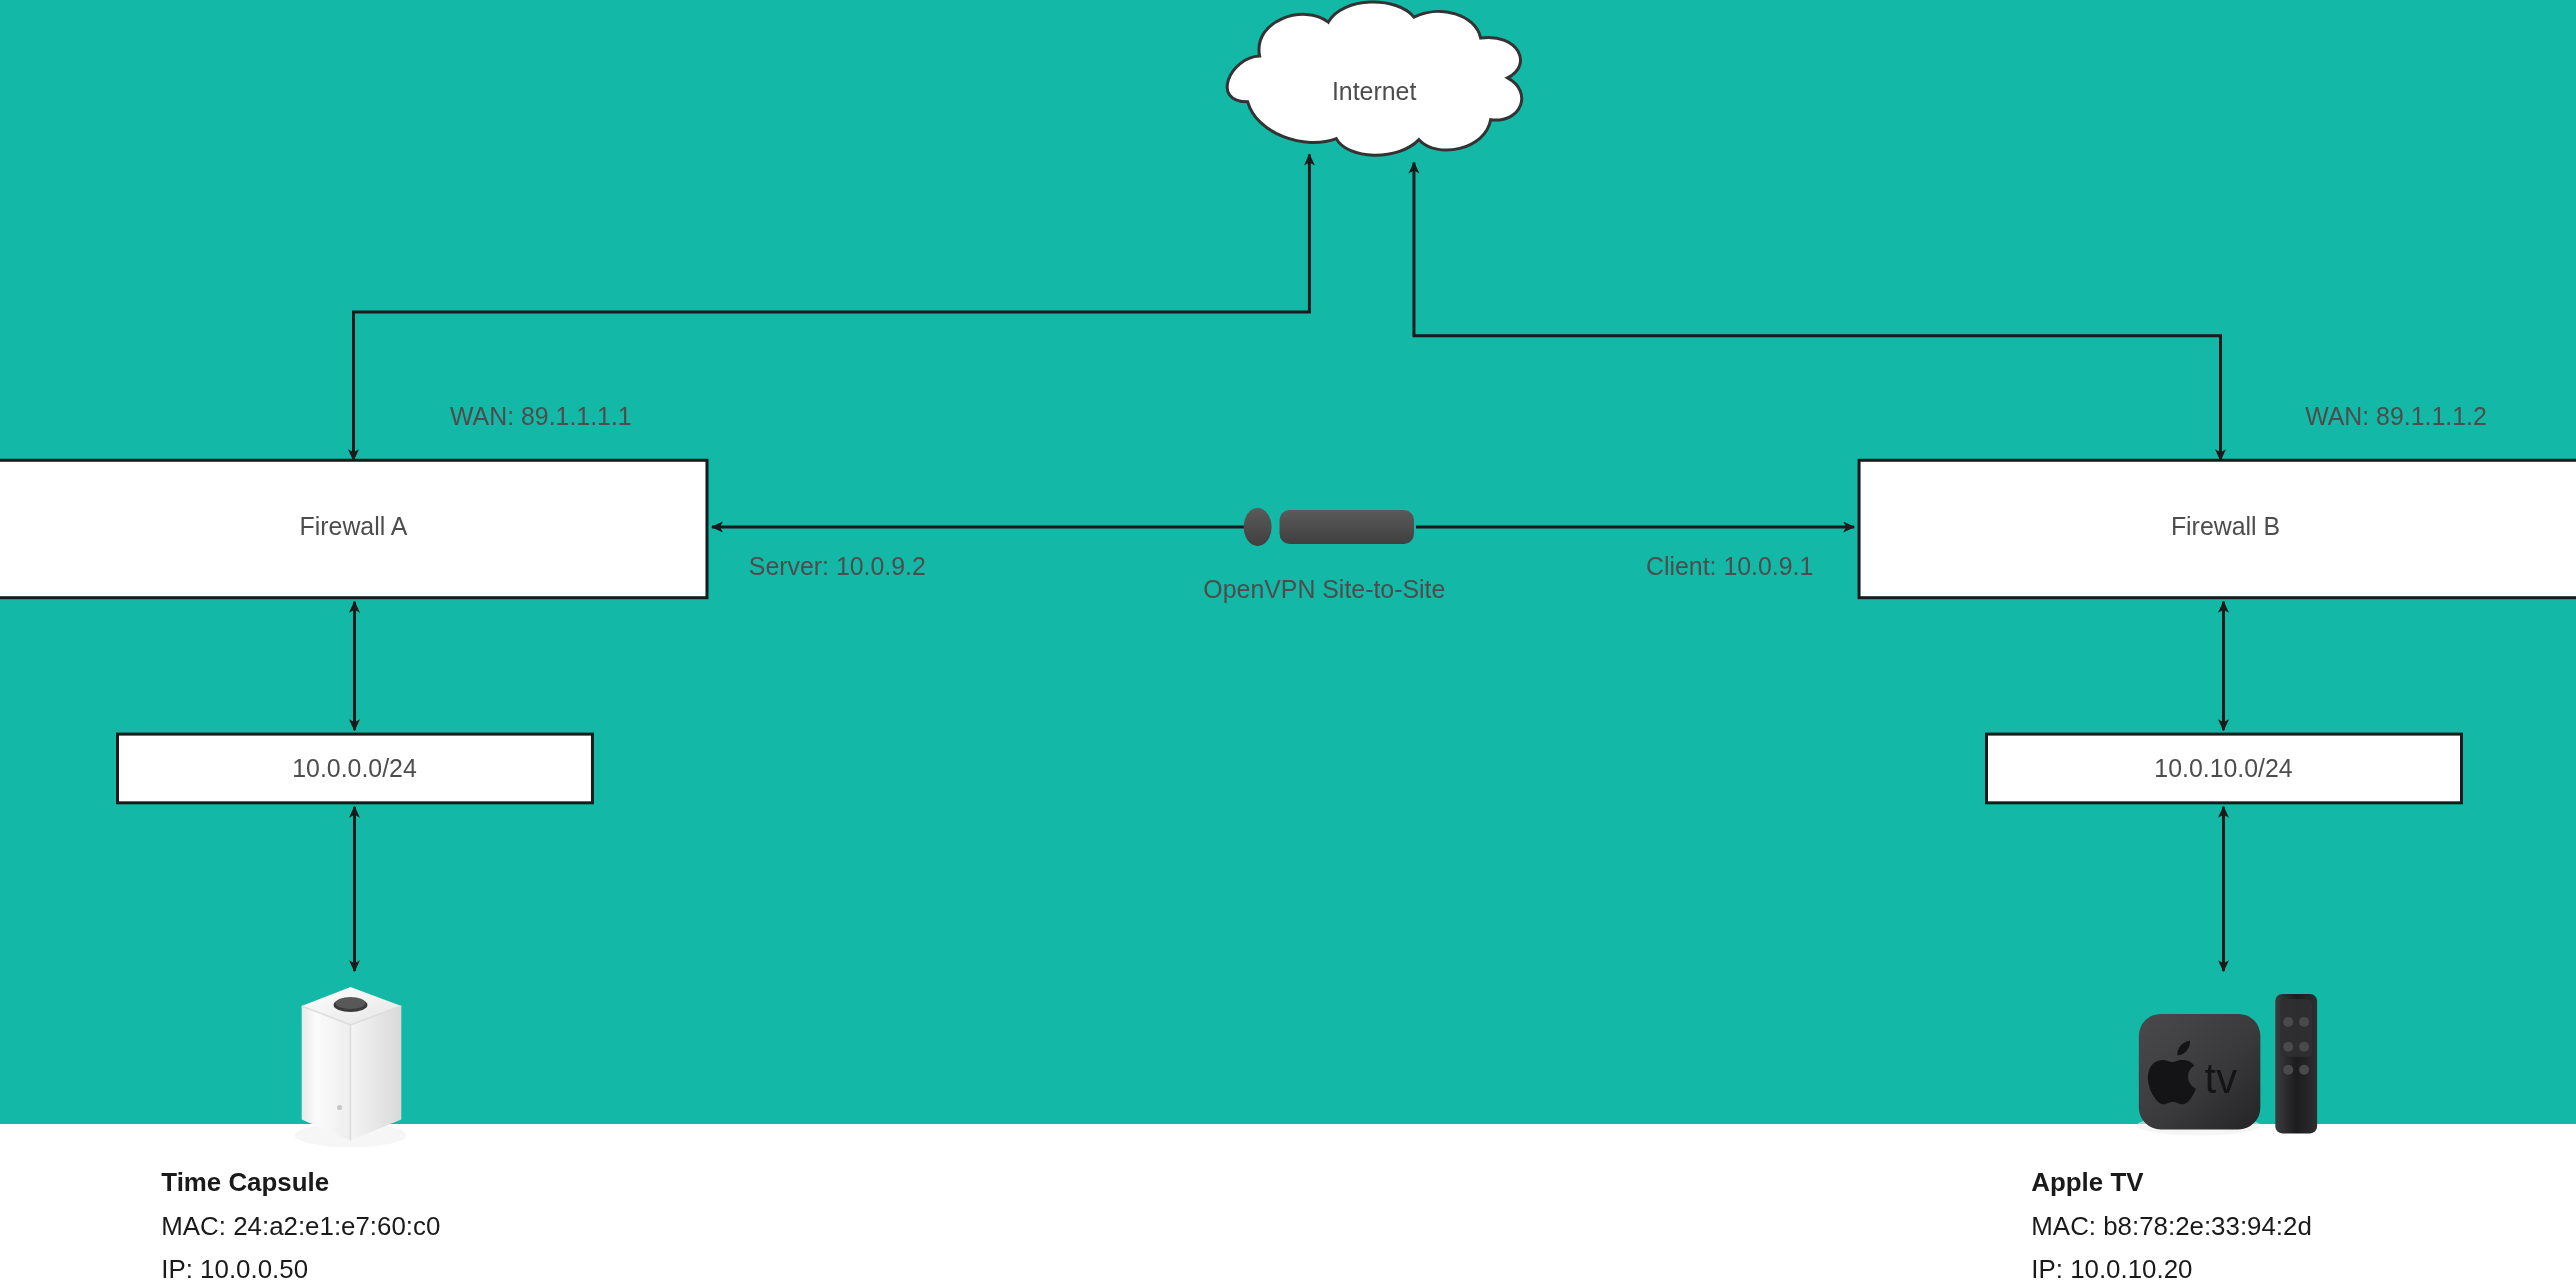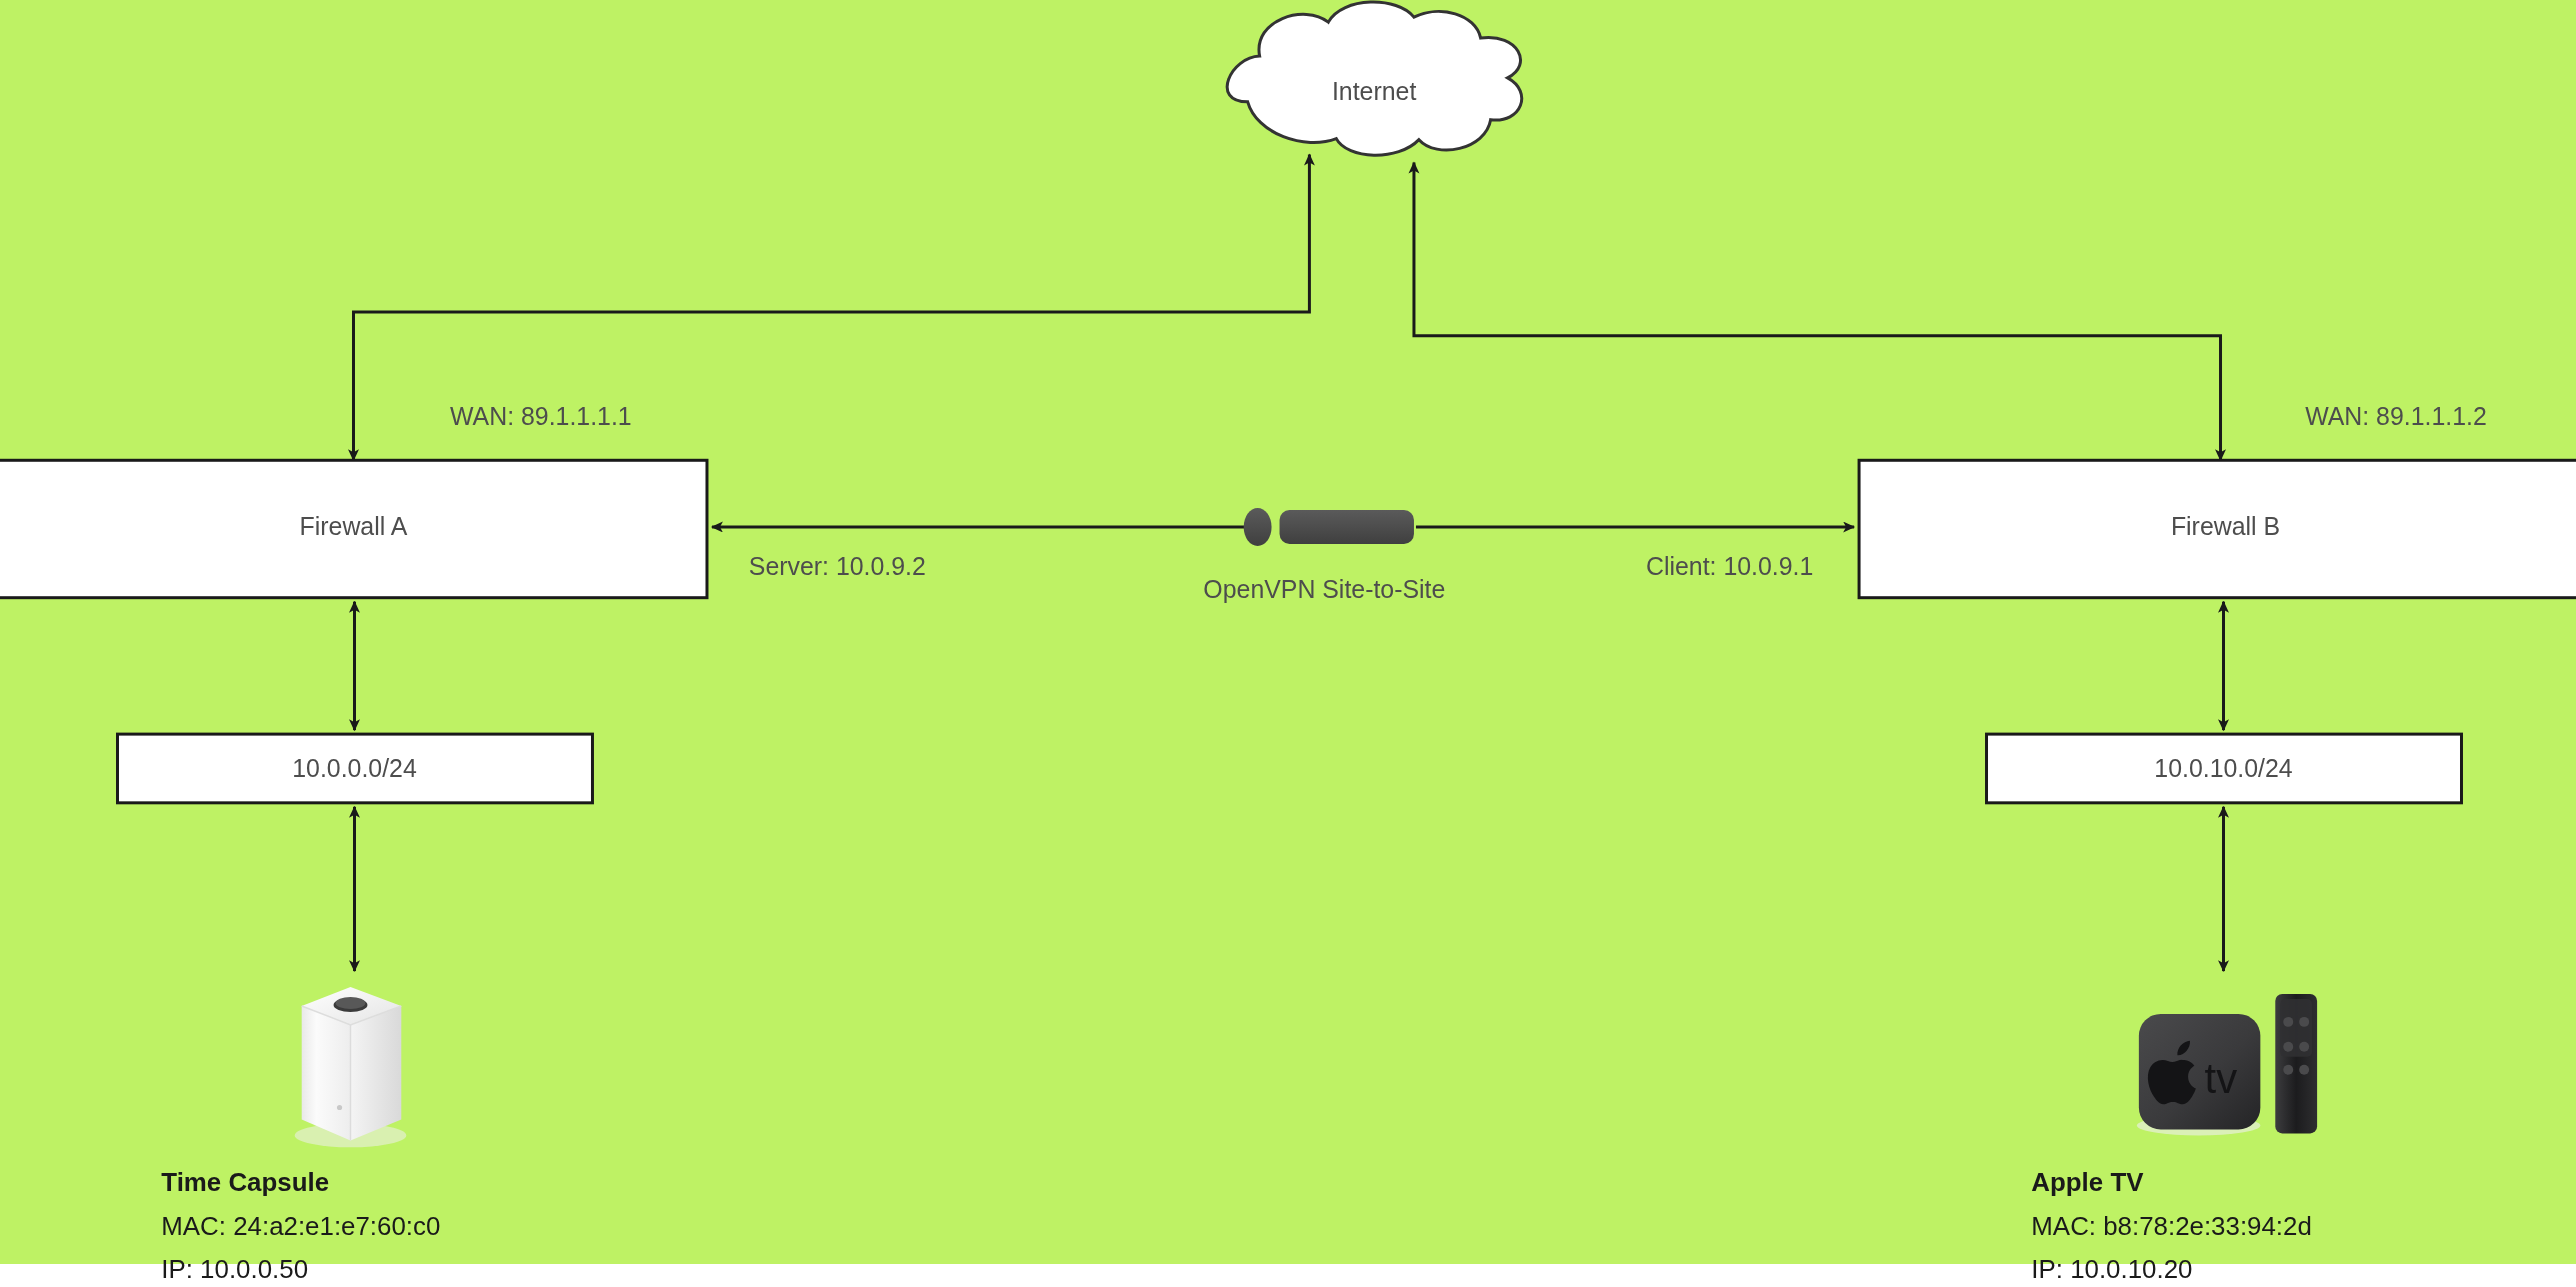--- a/index.html
+++ b/index.html
@@ -9,22 +9,22 @@
   }
   body {
     width: 2576px;
     height: 1288px;
     overflow: hidden;
     font-family: "Liberation Sans", sans-serif;
   }
   #diagram-root {
     position: relative;
     width: 2576px;
-    height: 1264px;
-    background: #bef264;
+    height: 1124px;
+    background: #14b8a6;
   }
   svg.canvas {
     position: absolute;
     top: 0;
     left: 0;
     width: 2576px;
     height: 1288px;
   }
   .node-text {
     font-family: "Liberation Sans", sans-serif;

